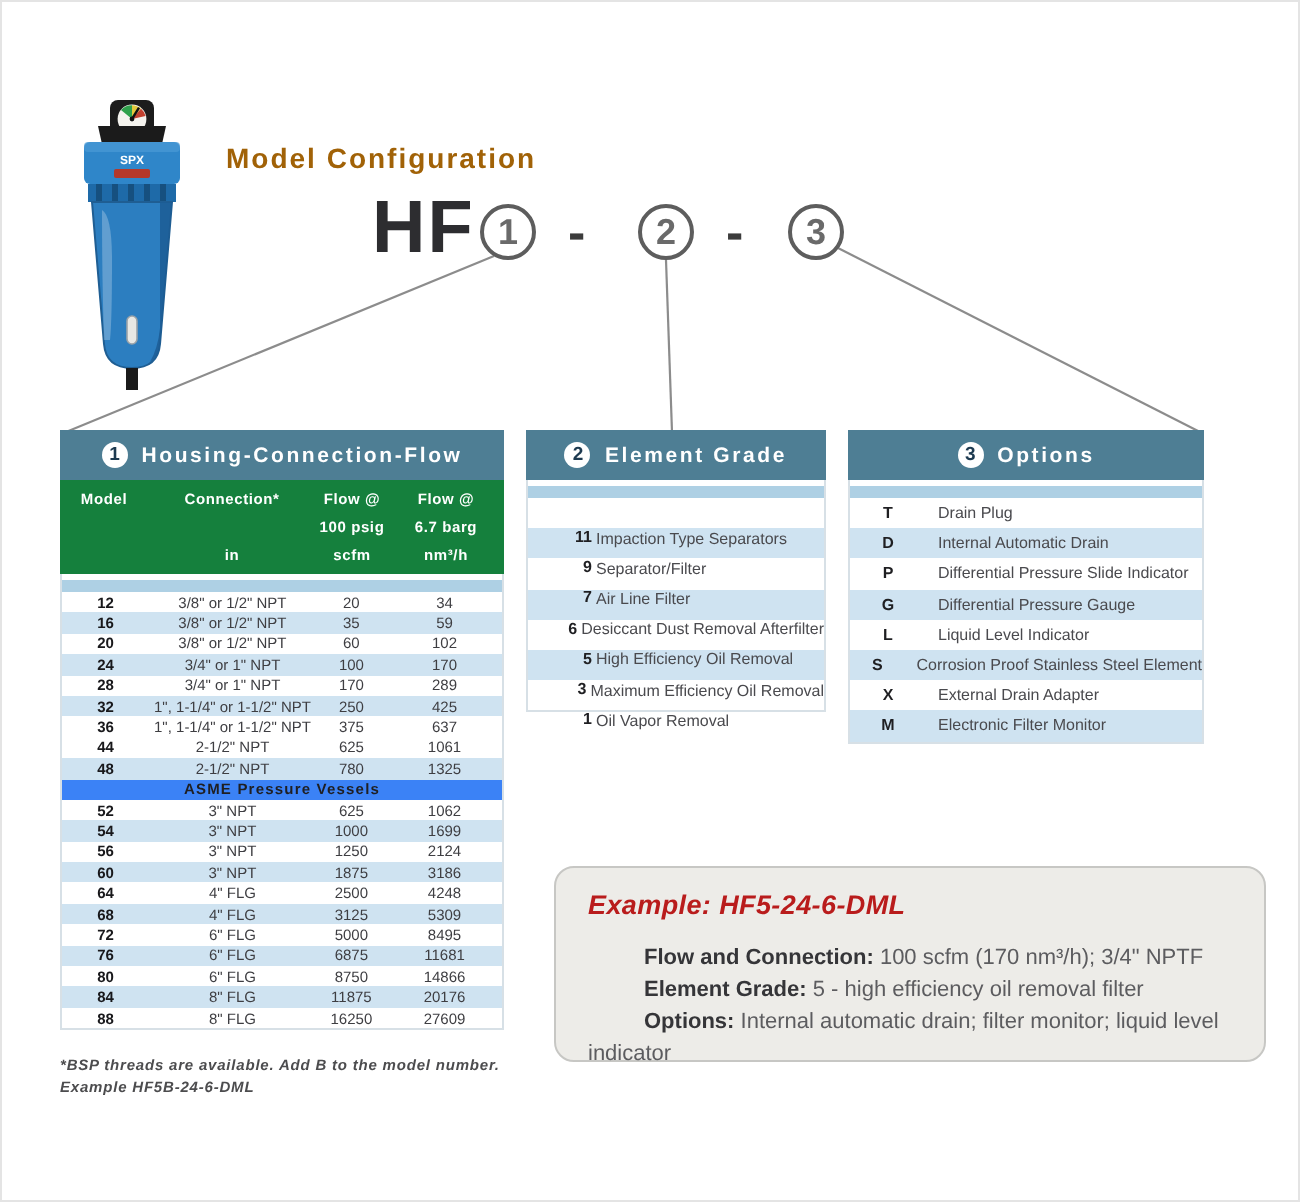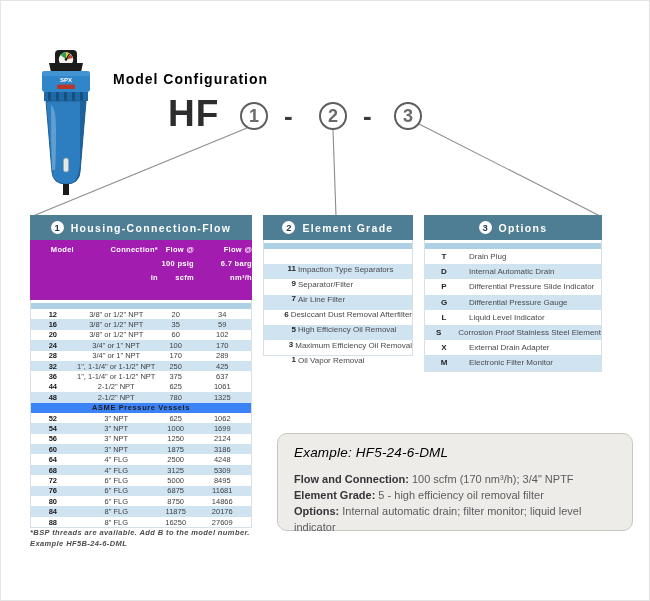--- a/index.html
+++ b/index.html
@@ -5,25 +5,25 @@
   html,body{margin:0;padding:0;}
   body{
     width:650px;height:601px;position:relative;background:#ffffff;
     font-family:"Liberation Sans",sans-serif;overflow:hidden;
   }
   .frame{position:absolute;inset:0;border:1px solid #e4e4e4;pointer-events:none;}
 
   
   .model-config-label{
     position:absolute;left:113px;top:71px;
-    font-size:14px;font-weight:bold;letter-spacing:1px;color:#000000;
+    font-size:14px;font-weight:bold;letter-spacing:1px;color:#a16207;
   }
   .product{position:absolute;left:34px;top:50px;width:64px;height:150px;}
   .hf-text{
-    position:absolute;left:168px;top:94px;
+    position:absolute;left:186px;top:94px;
     font-size:37px;font-weight:bold;color:#2d2d30;letter-spacing:1px;line-height:40px;
   }
   .num-circle{
     position:absolute;width:28px;height:28px;border:2px solid #5d5d5d;border-radius:50%;
     background:#fff;color:#6a6a6a;font-size:18px;font-weight:bold;
     display:flex;align-items:center;justify-content:center;box-sizing:border-box;
   }
   .nc1{left:240px;top:102px;}
   .nc2{left:319px;top:102px;}
   .nc3{left:394px;top:102px;}
@@ -57,25 +57,25 @@
   .trow.alt{background:#cfe3f1;}
   .trow.section{
     background:#3b82f6;justify-content:center;font-weight:bold;color:#1f1f22;
     height:11px;font-size:8px;letter-spacing:0.6px;
   }
   .c{white-space:nowrap;}
 
   
   .t1{left:30px;top:216px;width:222px;}
   .t1-cols{
-    background:#a21caf;color:#fff;height:42px;
+    background:#15803d;color:#fff;height:42px;
     display:grid;grid-template-columns:44px 84px 36px 58px;
     grid-template-rows:1fr 1fr 1fr;align-items:center;
-    font-size:7.5px;font-weight:bold;text-align:right;
-    padding:2px 0 16px 0;margin:0 -1px;letter-spacing:0.3px;
+    font-size:7.5px;font-weight:bold;text-align:center;
+    padding:2px 0 3px 0;margin:0 -1px;letter-spacing:0.3px;
   }
   .t1 .trow{height:10.4px;font-size:7.5px;}
   .t1 .c0{width:44px;text-align:center;font-weight:bold;color:#18181b;}
   .t1 .c1{width:84px;text-align:center;}
   .t1 .c2{width:36px;text-align:center;}
   .t1 .c3{width:58px;text-align:center;}
 
   
   .t2{left:263px;top:216px;width:150px;}
   .t2 .trow{height:15.2px;font-size:8px;}
@@ -95,25 +95,25 @@
     letter-spacing:0.4px;line-height:10.5px;
   }
 
   
   .example-box{
     position:absolute;left:277px;top:433px;width:356px;height:98px;
     background:#edece8;border:1px solid #c7c7c4;border-radius:10px;
     box-sizing:border-box;padding:11px 16px;
   }
   .example-title{
-    font-size:13.5px;font-weight:normal;font-style:italic;color:#000000;letter-spacing:0.2px;
+    font-size:13.5px;font-weight:bold;font-style:italic;color:#b91c1c;letter-spacing:0.2px;
   }
   .example-lines{margin-top:11px;}
   .example-line{font-size:11px;color:#5c5c5f;line-height:16px;}
-  .example-line b{color:#353538;}
+  .example-line b{color:#353538;margin-left:28px;}
 </style>
 </head>
 <body>
 
 <div class="frame"></div>
 
 <svg class="connector-lines">
   <line x1="247" y1="128" x2="33" y2="216" stroke="#8c8c8c" stroke-width="1.1"></line>
   <line x1="333" y1="130" x2="336" y2="216" stroke="#8c8c8c" stroke-width="1.1"></line>
   <line x1="419" y1="124" x2="600" y2="216" stroke="#8c8c8c" stroke-width="1.1"></line>

